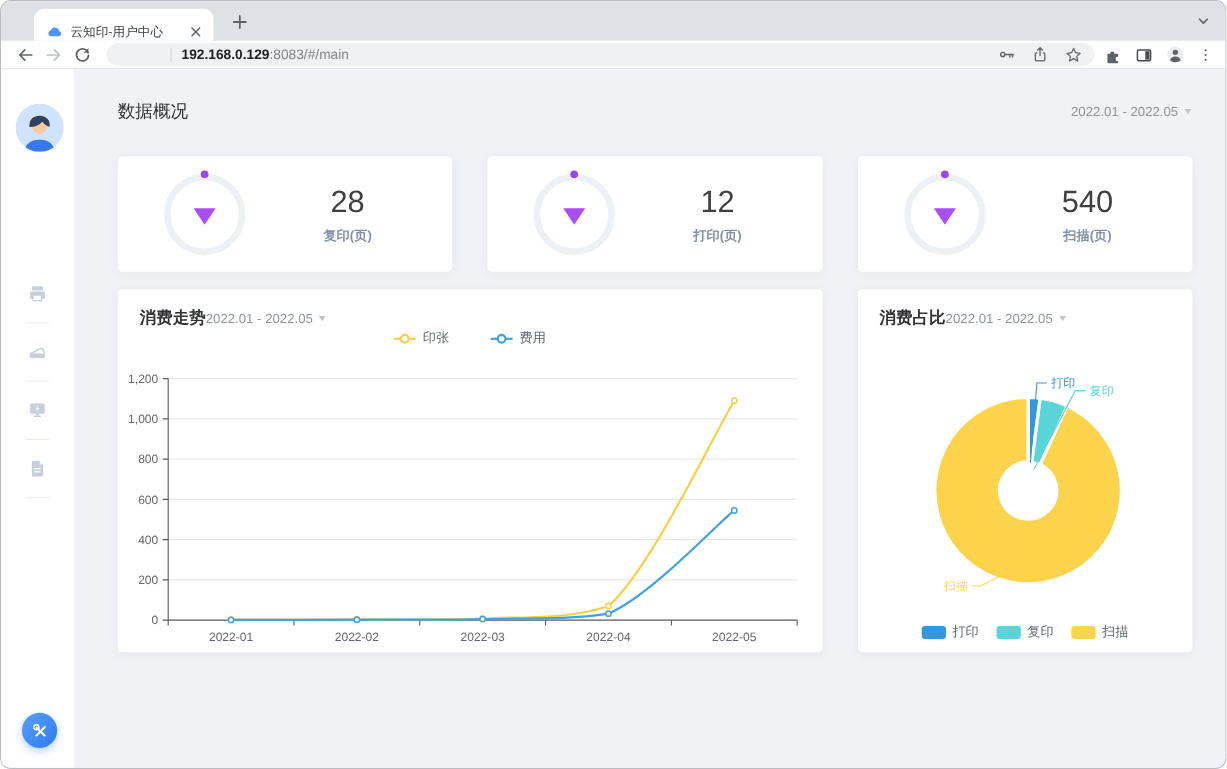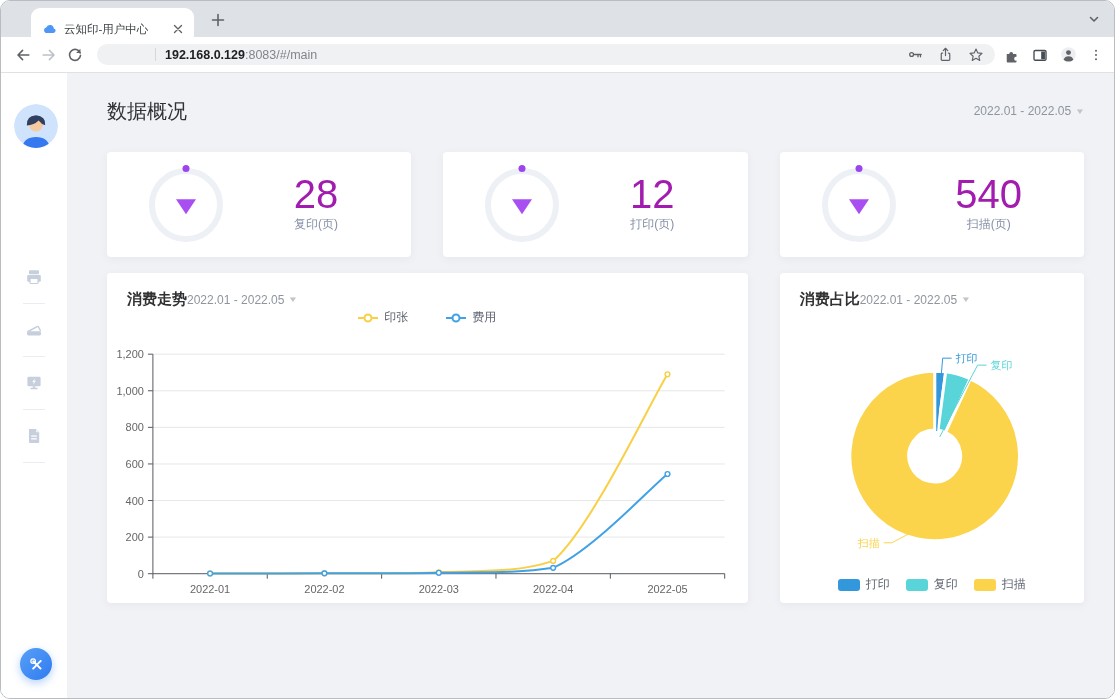--- a/index.html
+++ b/index.html
@@ -7,55 +7,55 @@
   body { width:1115px; height:699px; font-family:"Liberation Sans","DejaVu Sans",sans-serif; }
   .window { width:1115px; height:699px; border:1px solid #b9bdc1; border-radius:10px; overflow:hidden; background:#fff; display:flex; flex-direction:column; }
 
   
   .tabstrip { height:36px; background:#dee1e6; position:relative; display:flex; align-items:flex-end; flex-shrink:0; }
   .tab { position:absolute; left:30px; bottom:0; width:163px; height:29px; background:#fff; border-radius:9px 9px 0 0; display:flex; align-items:flex-end; padding:0 8px 0 11px; }
   .tab-title { font-size:11.5px; color:#3c4043; flex:1; white-space:nowrap; overflow:hidden; }
   .tab-close { width:16px; height:16px; flex-shrink:0; cursor:pointer; }
   .newtab-btn { position:absolute; left:205px; bottom:5px; width:24px; height:24px; display:flex; align-items:center; justify-content:center; }
   .strip-chev { position:absolute; right:12px; top:10px; }
-  .toolbar { height:36px; background:#fff; border-bottom:1px solid #dfe1e5; display:flex; align-items:center; padding:0 10px 0 12px; flex-shrink:0; }
+  .toolbar { height:26px; background:#fff; border-bottom:1px solid #dfe1e5; display:flex; align-items:center; padding:0 10px 0 12px; flex-shrink:0; }
   .nav-ic { width:20px; height:20px; margin-right:6px; flex-shrink:0; }
   .omnibox { flex:1; height:21px; margin:0 8px 0 6px; background:#f0f1f3; border-radius:11px; display:flex; align-items:center; padding-left:58px; font-size:12.5px; }
   .om-div { width:1px; height:13px; background:#d4d7dc; margin-right:9px; }
   .url-host { color:#202124; font-weight:700; }
   .url-rest { color:#80868b; }
   .om-right { margin-left:auto; display:flex; align-items:center; gap:13px; padding-right:10px; }
   .tb-right { display:flex; align-items:center; gap:10px; }
 
   
   .app { flex:1; display:flex; background:#f0f2f6; position:relative; min-height:0; }
   .side { width:66px; background:#fff; position:relative; flex-shrink:0; }
   .side-avatar { position:absolute; top:31px; left:13px; width:44px; height:44px; }
   .nav-active { position:absolute; top:120px; left:4px; width:88px; height:55px; border-radius:7px; background:linear-gradient(180deg,#4e8ef8,#3877f2); box-shadow:0 5px 12px rgba(58,122,242,.42); display:flex; align-items:center; justify-content:center; gap:9px; color:#fff; font-size:12px; z-index:5; cursor:pointer; }
   .side-icons { position:absolute; top:186px; left:0; width:66px; display:flex; flex-direction:column; align-items:center; }
   .side-icons svg { margin:8px 0; }
   .side-sep { width:22px; height:1px; background:#e9edf3; margin:8px 0; }
   .fab { position:absolute; left:19px; bottom:18px; width:32px; height:32px; border-radius:50%; background:linear-gradient(135deg,#58a0f8,#2f7bf0); display:flex; align-items:center; justify-content:center; cursor:pointer; box-shadow:0 3px 8px rgba(47,123,240,.35); }
 
   .main { flex:1; min-width:0; }
   .page-head { display:flex; align-items:center; justify-content:space-between; margin:24px 30px 0 40px; height:28px; }
-  .page-head h1 { font-size:20px; font-weight:500; color:#303133; }
+  .page-head h1 { font-size:16px; font-weight:500; color:#303133; }
   .date-select { display:flex; align-items:center; gap:5px; font-size:12px; color:#8f959e; cursor:pointer; }
   .caret { font-style:normal; font-size:8px; color:#c0c4cc; transform:scaleX(1.3); }
 
   
   .stat-row { display:flex; gap:32px; margin:27px 30px 0 40px; }
   .card { background:#fff; border-radius:4px; box-shadow:0 2px 10px rgba(31,45,61,.05); }
   .stat-card { width:305px; height:105px; display:flex; align-items:center; padding-left:42px; }
   .gauge { position:relative; width:74px; height:74px; border:6px solid #edf0f5; border-radius:50%; flex-shrink:0; }
   .gauge-dot { position:absolute; left:50%; top:-9px; transform:translateX(-50%); width:7px; height:7px; border-radius:50%; background:#9b45ee; }
   .gauge-tri { position:absolute; left:50%; top:50%; transform:translate(-50%,-38%); width:0; height:0; border-left:10px solid transparent; border-right:10px solid transparent; border-top:15px solid #a94ef0; }
   .stat-text { margin-left:54px; text-align:center; min-width:78px; }
-  .stat-value { font-size:40px; color:#a21caf; line-height:36px; }
-  .stat-label { font-size:12px; color:#8590a6; margin-top:4px; }
+  .stat-value { font-size:28px; color:#404040; line-height:36px; }
+  .stat-label { font-size:12px; color:#8590a6; margin-top:4px;font-weight:bold; }
 
   
   .charts-row { display:flex; gap:32px; margin:16px 30px 0 40px; }
   .chart-card { position:relative; height:330px; }
   .trend-card { width:642px; }
   .pie-card { width:305px; }
   .card-head { display:flex; align-items:center; padding:17px 20px 0 20px; }
   .card-title { font-size:15px; font-weight:600; color:#303133; }
   .chart-svg { position:absolute; left:0; top:0; width:100%; height:100%; }
   .tick { font:11px "Liberation Sans","DejaVu Sans",sans-serif; fill:#666; }

